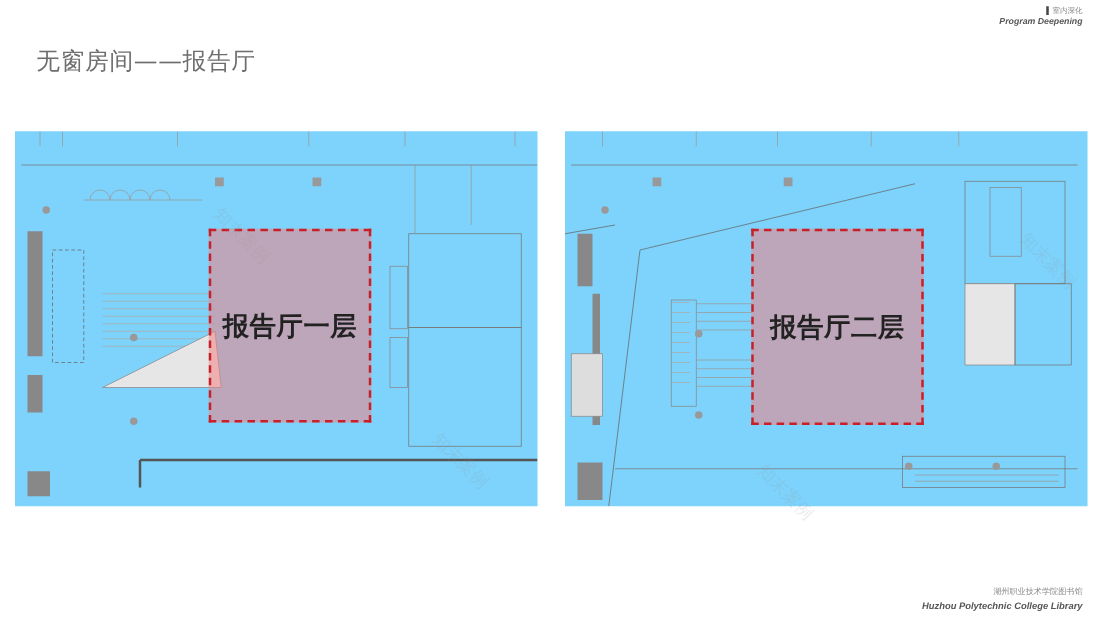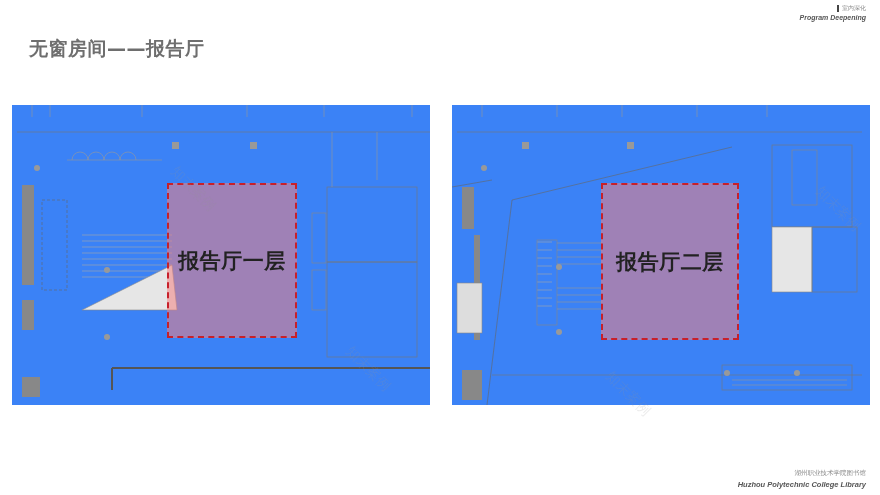--- a/index.html
+++ b/index.html
@@ -4,23 +4,23 @@
 <style>
   * { box-sizing: border-box; margin: 0; padding: 0; }
   html, body { width: 880px; height: 495px; background: #ffffff; overflow: hidden; }
   body { position: relative; font-family: "DejaVu Sans", "Liberation Sans", sans-serif; color: #666; }
 
   .header-tag { position: absolute; right: 14px; top: 4px; text-align: right; }
   .header-tag .cn { font-size: 6px; color: #888; display: flex; align-items: center; justify-content: flex-end; gap: 3px; }
   .header-tag .bar { display: inline-block; width: 2px; height: 7px; background: #444; }
   .header-tag .en { font-family: "Liberation Sans", sans-serif; font-style: italic; font-weight: bold; font-size: 7px; color: #555; margin-top: 1px; }
 
-  .page-title { position: absolute; left: 29px; top: 36px; font-size: 19px; font-weight: bold; color: #6e6e6e; letter-spacing: 0.5px; font-family: "DejaVu Sans", sans-serif; }
+  .page-title { position: absolute; left: 29px; top: 36px; font-size: 19px; font-weight: normal; color: #6e6e6e; letter-spacing: 0.5px; font-family: "DejaVu Sans", sans-serif; }
 
-  .plan { position: absolute; top: 105px; height: 300px; background: #3b82f6; }
+  .plan { position: absolute; top: 105px; height: 300px; background: #7dd3fc; }
   .plan svg { position: absolute; left: 0; top: 0; }
   .plan-left { left: 12px; width: 418px; }
   .plan-right { left: 452px; width: 418px; }
 
   .hall { position: absolute; background: rgba(242, 130, 130, 0.55); border: 2px dashed #c8202a; }
   .hall-label { position: absolute; left: 0; right: 0; top: 50%; transform: translateY(-50%); text-align: center; font-size: 21px; font-weight: bold; color: #222; letter-spacing: 0.5px; font-family: "DejaVu Sans", sans-serif; }
 
   .footer-tag { position: absolute; right: 14px; bottom: 6px; text-align: right; }
   .footer-tag .cn { font-size: 6.5px; color: #888; }
   .footer-tag .en { font-family: "Liberation Sans", sans-serif; font-style: italic; font-weight: bold; font-size: 7.5px; color: #555; margin-top: 2px; padding-left: 32px; }

